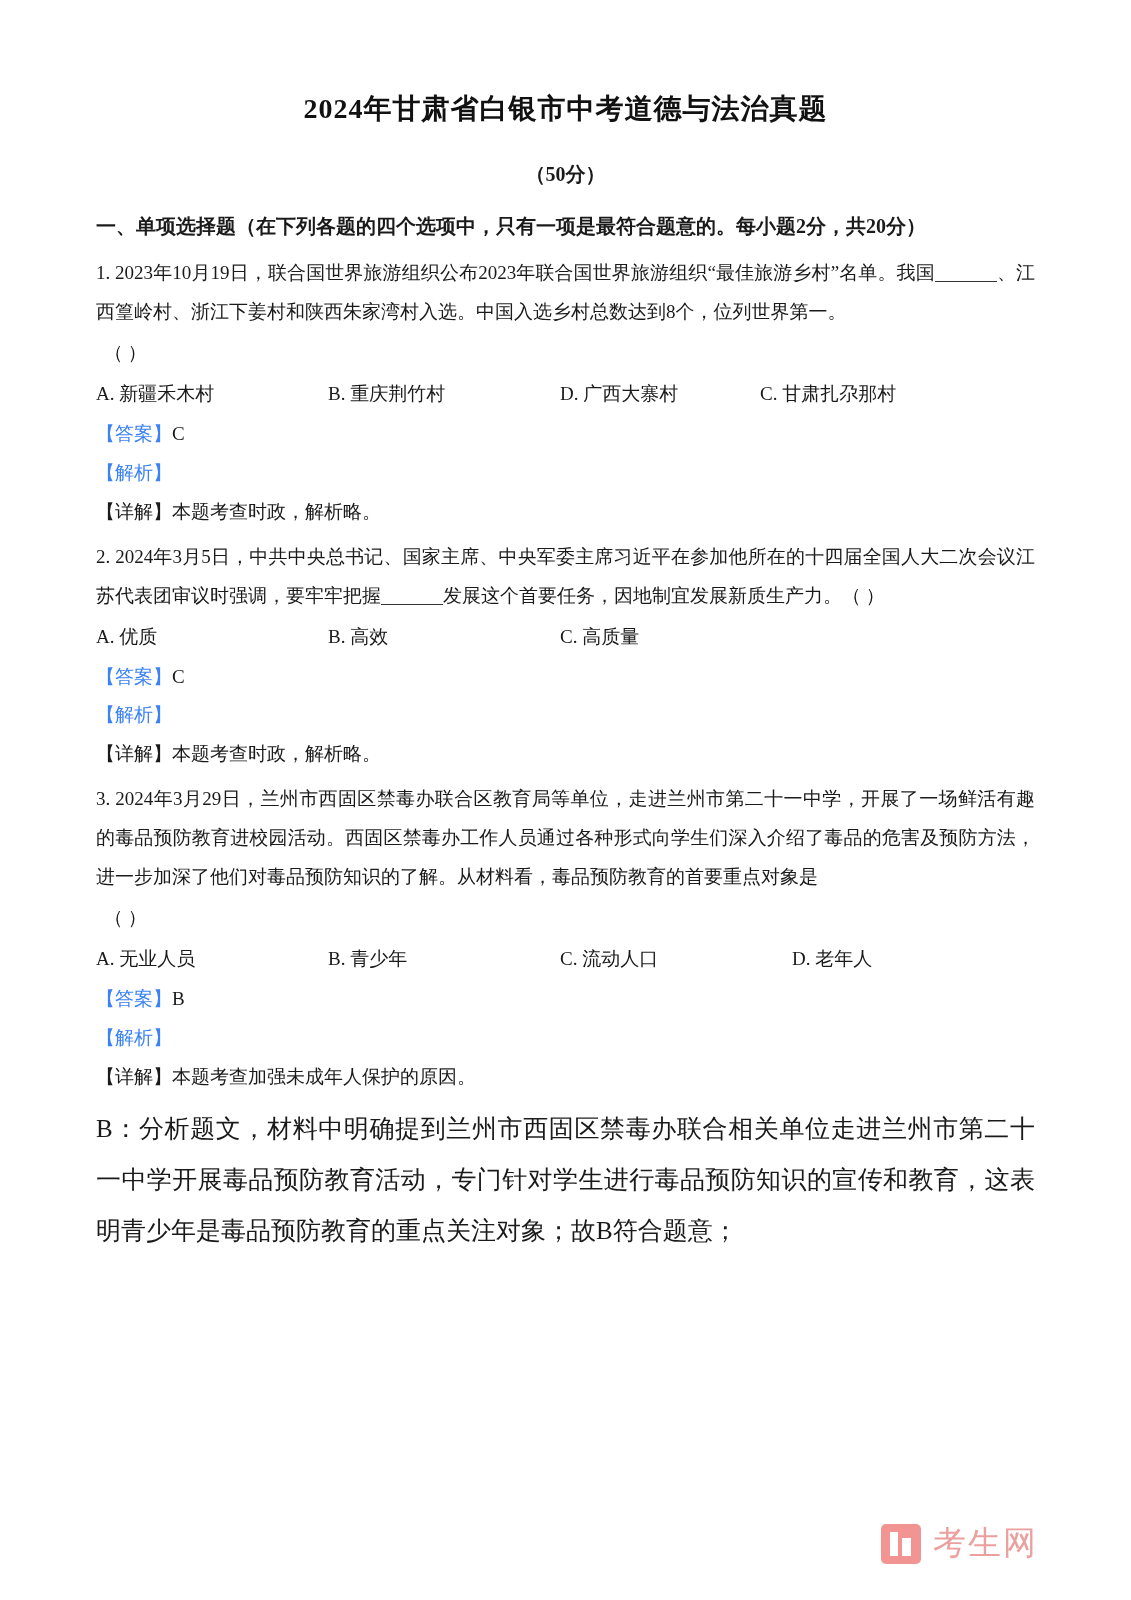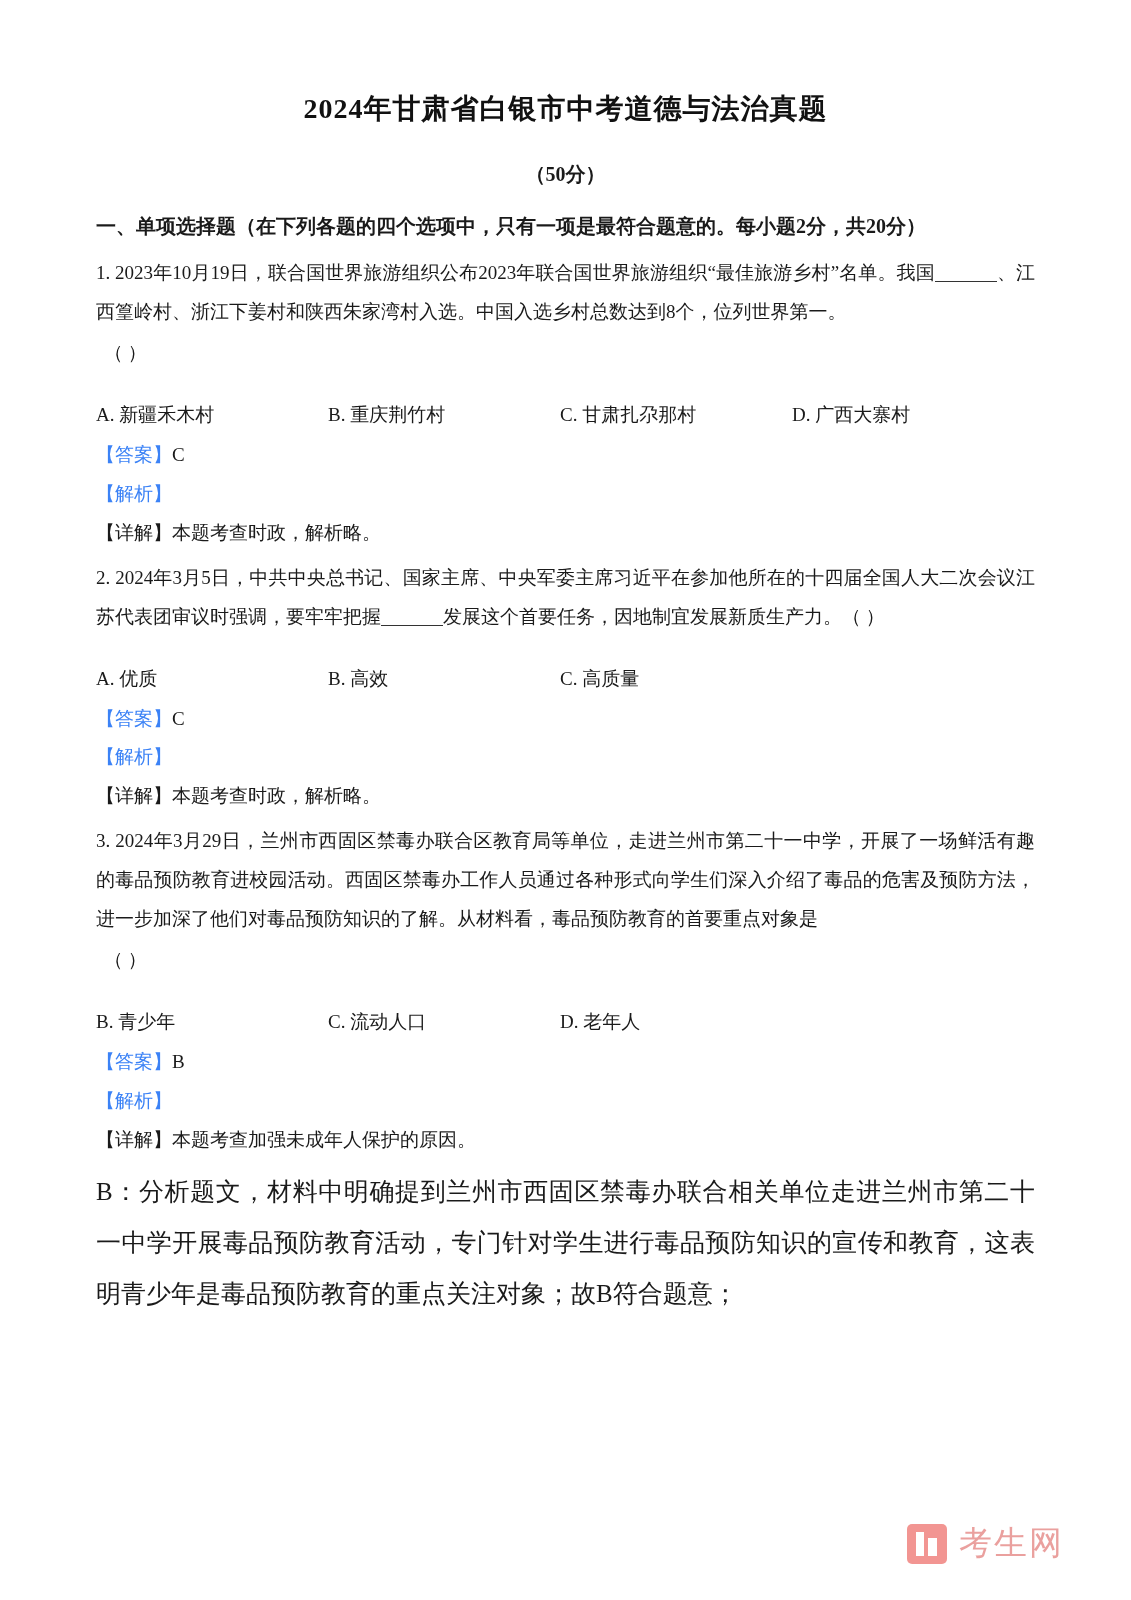--- a/index.html
+++ b/index.html
@@ -71,21 +71,20 @@
     margin-left: 8px;
   }
   .options {
     display: flex;
     font-size: 19px;
     line-height: 2.0;
     margin: 2px 0 2px 0;
   }
   .options .opt {
     flex: 0 0 auto;
-    margin-top: 21px;
   }
   .opt-a { width: 232px; }
   .opt-b { width: 232px; }
   .opt-c { width: 232px; }
   .opt-d { width: 200px; }
   .ans-line {
     font-size: 19px;
     line-height: 2.05;
     margin: 0;
   }
@@ -96,21 +95,21 @@
     font-size: 19px;
     line-height: 2.05;
   }
   .analysis {
     font-size: 25px;
     line-height: 2.05;
     text-align: justify;
   }
   .watermark {
     position: absolute;
-    right: 67px;
+    right: 93px;
     bottom: 34px;
     display: flex;
     align-items: center;
     opacity: 0.55;
   }
   .wm-square {
     width: 40px;
     height: 40px;
     background: #e8403a;
     border-radius: 5px;
@@ -153,22 +152,22 @@
   <p class="center">（50分）</p>
 
   <p class="section-head">一、单项选择题（在下列各题的四个选项中，只有一项是最符合题意的。每小题2分，共20分）</p>
 
   <div>
     <p class="q-stem"><span>1. 2023年10月19日，联合国世界旅游组织公布2023年联合国世界旅游组织“最佳旅游乡村”名单。我国</span><span class="blank-line"></span><span>、江西篁岭村、浙江下姜村和陕西朱家湾村入选。中国入选乡村总数达到8个，位列世界第一。</span></p>
     <p class="q-stem paren">（    ）</p>
     <div class="options">
       <span class="opt opt-a">A. 新疆禾木村</span>
       <span class="opt opt-b">B. 重庆荆竹村</span>
+      <span class="opt opt-d">D. 广西大寨村</span>
       <span class="opt opt-c">C. 甘肃扎尕那村</span>
-      <span class="opt opt-d">D. 广西大寨村</span>
     </div>
     <p class="ans-line"><span class="tagblue">【答案】</span><span>C</span></p>
     <p class="ans-line"><span class="tagblue">【解析】</span></p>
     <p class="explain"><span>【详解】</span><span>本题考查时政，解析略。</span></p>
   </div>
 
   <div>
     <p class="q-stem"><span>2. 2024年3月5日，中共中央总书记、国家主席、中央军委主席习近平在参加他所在的十四届全国人大二次会议江苏代表团审议时强调，要牢牢把握</span><span class="blank-line"></span><span>发展这个首要任务，因地制宜发展新质生产力。（    ）</span></p>
     <div class="options">
       <span class="opt opt-a">A. 优质</span>
@@ -177,20 +176,21 @@
     </div>
     <p class="ans-line"><span class="tagblue">【答案】</span><span>C</span></p>
     <p class="ans-line"><span class="tagblue">【解析】</span></p>
     <p class="explain"><span>【详解】</span><span>本题考查时政，解析略。</span></p>
   </div>
 
   <div>
     <p class="q-stem">3. 2024年3月29日，兰州市西固区禁毒办联合区教育局等单位，走进兰州市第二十一中学，开展了一场鲜活有趣的毒品预防教育进校园活动。西固区禁毒办工作人员通过各种形式向学生们深入介绍了毒品的危害及预防方法，进一步加深了他们对毒品预防知识的了解。从材料看，毒品预防教育的首要重点对象是</p>
     <p class="q-stem paren">（    ）</p>
     <div class="options">
+      <span class="opt opt-a">A. 无业人员</span>
       <span class="opt opt-b">B. 青少年</span>
       <span class="opt opt-c">C. 流动人口</span>
       <span class="opt opt-d">D. 老年人</span>
     </div>
     <p class="ans-line"><span class="tagblue">【答案】</span><span>B</span></p>
     <p class="ans-line"><span class="tagblue">【解析】</span></p>
     <p class="explain"><span>【详解】</span><span>本题考查加强未成年人保护的原因。</span></p>
     <p class="analysis">B：分析题文，材料中明确提到兰州市西固区禁毒办联合相关单位走进兰州市第二十一中学开展毒品预防教育活动，专门针对学生进行毒品预防知识的宣传和教育，这表明青少年是毒品预防教育的重点关注对象；故B符合题意；</p>
   </div>
 

